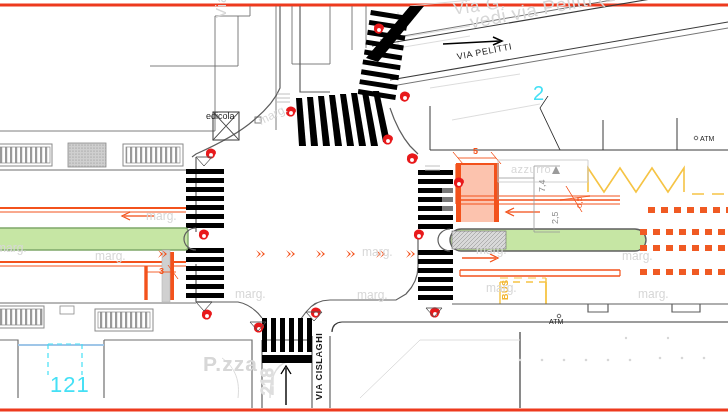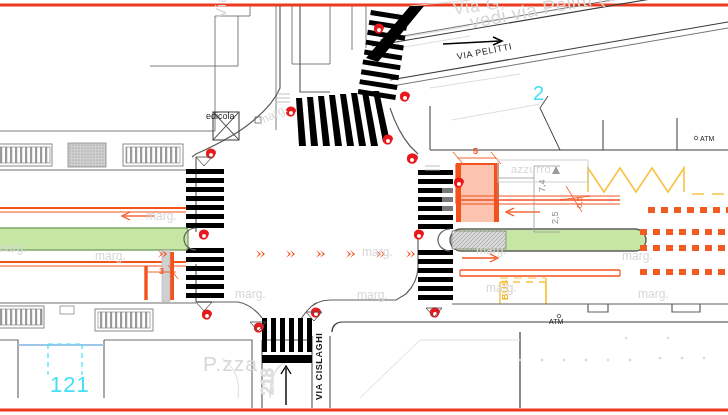--- a/index.html
+++ b/index.html
@@ -446,21 +446,21 @@
 <div class="lbl faint" style="left:212px;top:18px;transform:rotate(-90deg);transform-origin:left top;font-size:15px;letter-spacing:1px;">Via Be</div>
 
 <div class="lbl faint" style="left:452px;top:0px;transform:rotate(-8deg);transform-origin:left top;font-size:17px;letter-spacing:1px;">Via G.</div>
 
 <div class="lbl faint" style="left:468px;top:12px;transform:rotate(-11deg);transform-origin:left top;font-size:19px;letter-spacing:0.5px;">vedi  via  Pelitti  (1946)</div>
 
 <div class="lbl dark" style="left:456px;top:52px;transform:rotate(-11deg);transform-origin:left top;font-size:9px;letter-spacing:0.6px;">VIA PELITTI</div>
 
 <div class="lbl dark" style="left:314px;top:400px;transform:rotate(-90deg);transform-origin:left top;font-size:9px;font-weight:bold;letter-spacing:0.6px;">VIA CISLAGHI</div>
 
-<div class="lbl faint" style="left:203px;top:352px;font-size:21px;letter-spacing:1px;">P.zza</div>
+<div class="lbl faint" style="left:203px;top:352px;font-size:21px;letter-spacing:1px;font-weight:bold;">P.zza</div>
 
 
 <div class="lbl dark" style="left:206px;top:111px;font-size:9px;text-align:right;">edicola</div>
 
 <div class="lbl faint" style="left:511px;top:163px;font-size:11px;letter-spacing:0.5px;">azzurro</div>
 
 <div class="lbl amber" style="left:500px;top:300px;transform:rotate(-90deg);transform-origin:left top;font-size:9px;font-weight:bold;letter-spacing:0.5px;">BUS</div>
 
 <div class="lbl dark" style="left:700px;top:135px;font-size:7px;">ATM</div>
 

